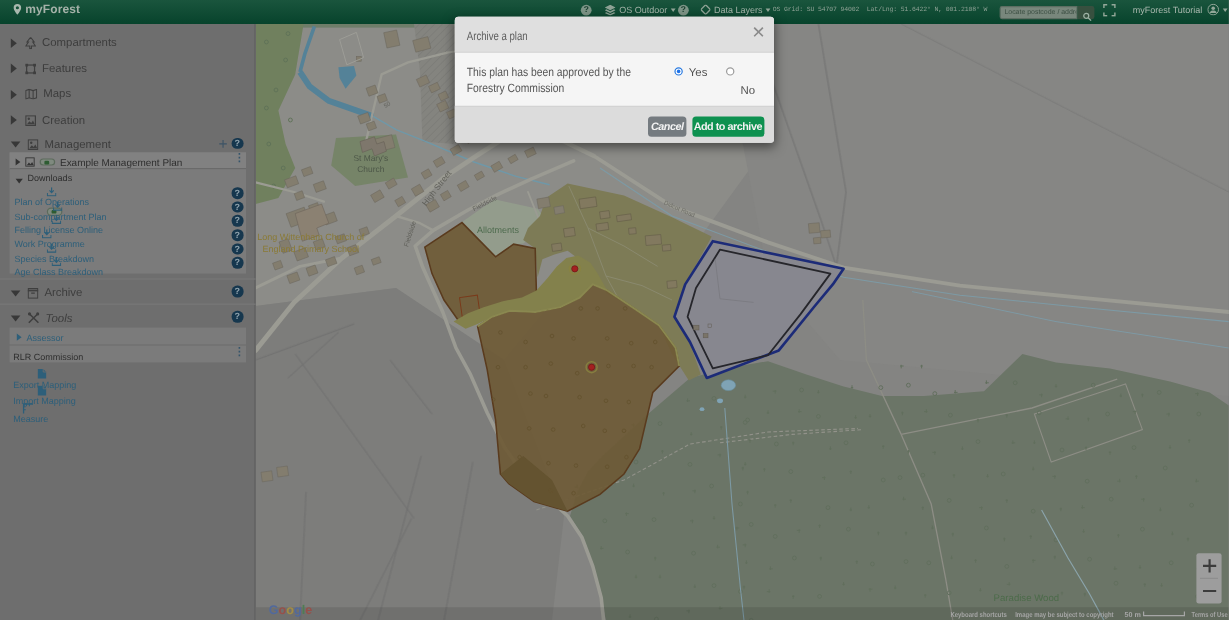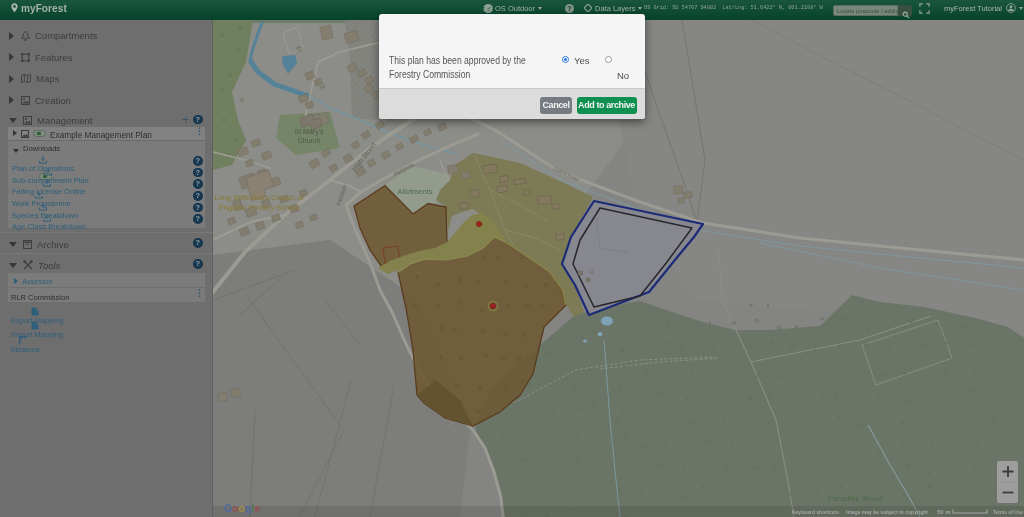--- a/index.html
+++ b/index.html
@@ -34,21 +34,21 @@
 #mhead { position:absolute; left:0; top:0; right:0; height:30px; background:#dfdfdf; border-bottom:1px solid #cccccc; border-radius:3px 3px 0 0; }
 #mtitle { position:absolute; left:10px; top:11px; font-size:10px; color:#5d5d5d; display:inline-block; transform:scaleX(0.8); transform-origin:left center; }
 #mclose { position:absolute; right:7px; top:5px; font-size:14px; color:#8a8a8a; font-weight:normal; }
 #mbody1 { position:absolute; left:10px; top:40px; width:168px; font-size:10px; line-height:13.5px; color:#555; transform:scaleX(0.86); transform-origin:left top; }
 .radio { position:absolute; width:7px; height:7px; border-radius:50%; border:1px solid #9a9a9a; background:#fff; }
 .radio.sel { border:1px solid #2779e0; }
 .radio.sel i { position:absolute; left:0.8px; top:0.8px; width:3.4px; height:3.4px; border-radius:50%; background:#1e72e8; display:block; }
 .rlab { position:absolute; font-size:9.5px; color:#4e4e4e; }
 #mfoot { position:absolute; left:0; bottom:0; right:0; height:31px; background:#dcdcdc; border-top:1px solid #c9c9c9; border-radius:0 0 3px 3px; }
 .btn { position:absolute; top:8px; height:16.5px; border-radius:3px; color:#f2f2f2; font-size:9px; font-weight:bold; text-align:center; line-height:16.5px; white-space:nowrap; letter-spacing:-0.4px; }
-#btncancel { left:161px; width:32px; background:#757b80; }
+#btncancel { left:161px; width:32px; background:#757b80;font-style:italic; }
 #btnadd { left:197.5px; width:60px; background:#0e9150; }
 </style>
 </head>
 <body>
 <div id="stage">
 
   <svg id="map" style="position:absolute;left:213px;top:0;z-index:1;" width="811" height="517" viewBox="213 0 811 517">
     <rect x="213" y="0" width="811" height="517" fill="#848482"></rect>
     <polygon points="213,20 640,20 640,120 560,230 470,240 420,300 330,240 213,255" fill="#8c8c88"></polygon>
     <polygon points="213,255 330,240 420,300 470,430 460,517 213,517" fill="#7d7d7b"></polygon>
@@ -512,21 +512,21 @@
   <div id="navbar">
     <div class="nv" id="logo">
       <svg width="7" height="10" viewBox="0 0 9 12">
           <path d="M4.5 0 C2 0 0.4 1.8 0.4 4.1 C0.4 6.8 4.5 11.6 4.5 11.6 C4.5 11.6 8.6 6.8 8.6 4.1 C8.6 1.8 7 0 4.5 0 Z M4.5 5.7 A1.7 1.7 0 1 1 4.5 2.3 A1.7 1.7 0 0 1 4.5 5.7 Z" fill="#a9b8ae"></path>
         </svg>
       myForest
     </div>
     <div class="nv" style="left:484px;">
         <span class="qc">?</span>
       </div>
-    <div class="nv" style="left:483px;">
+    <div class="nv" style="left:504px;">
       <svg width="9" height="9" viewBox="0 0 10 10" style="margin-right:3px">
           <path d="M5 0 L10 2.5 L5 5 L0 2.5 Z M1.5 4.2 L5 6 L8.5 4.2 L10 5 L5 7.5 L0 5 Z M1.5 6.8 L5 8.6 L8.5 6.8 L10 7.6 L5 10 L0 7.6 Z" fill="#8ea295"></path>
         </svg>
       OS Outdoor<span class="caret"></span>
     </div>
     <div class="nv" style="left:565px;">
         <span class="qc">?</span>
       </div>
     <div class="nv" style="left:584px;">
       <svg width="8" height="8" viewBox="0 0 10 10" style="margin-right:3px">
@@ -594,21 +594,21 @@
           <rect x="0.5" y="0.5" width="8" height="8" fill="none" stroke="#3f3f3f" stroke-width="1"></rect>
           <circle cx="3" cy="3" r="1" fill="#3f3f3f"></circle>
           <path d="M1.5 7.5 L3.5 5 L5 6.5 L6.5 4.5 L8 7.5 Z" fill="#3f3f3f"></path>
         </svg>
       Management</div>
     <div style="position:absolute;left:182px;top:94px;color:#3d5466;font-size:13px;font-weight:normal;line-height:11px;">+</div>
     <span class="qd" style="left:193px;top:94.5px;">?</span>
 
     <div class="panel" style="top:107px;height:101px;"></div>
     <div class="panel" style="top:107px;height:13.5px;background:#818181;border-bottom:1px solid #6a6a6a;"></div>
-    <div style="position:absolute;left:13px;top:110px;display:flex;align-items:flex-start;font-size:8.3px;color:#2e2e2e;">
+    <div style="position:absolute;left:13px;top:110px;display:flex;align-items:center;font-size:8.3px;color:#2e2e2e;">
       <span style="width:0;height:0;border-top:3.2px solid transparent;border-bottom:3.2px solid transparent;border-left:4.5px solid #333;margin-right:4px;"></span>
       <svg width="8" height="8" viewBox="0 0 9 9" style="margin-right:4px">
           <rect x="0.5" y="0.5" width="8" height="8" fill="none" stroke="#333" stroke-width="1"></rect>
           <path d="M1.5 7.5 L3.5 5 L5 6.5 L6.5 4.5 L8 7.5 Z" fill="#333"></path>
         </svg>
       <span class="badge" style="margin-right:4px;">
           <i></i>
         </span>
       Example Management Plan
     </div>
@@ -713,20 +713,24 @@
     <div class="dlrow" style="left:11px;top:316px;">
       <svg width="9" height="9" viewBox="0 0 9 9" style="margin-right:4px">
           <path d="M0.5 8.5 L0.5 0.5 L8.5 0.5" fill="none" stroke="#2d5f7a" stroke-width="1.4"></path>
           <path d="M3 0.5 L3 2.5 M5.5 0.5 L5.5 2.5 M0.5 3 L2.5 3 M0.5 5.5 L2.5 5.5" stroke="#2d5f7a" stroke-width="0.9"></path>
         </svg>
       Measure
     </div>
   </div>
 
   <div id="modal">
+    <div id="mhead">
+        <span id="mtitle">Archive a plan</span>
+        <span id="mclose">✕</span>
+      </div>
     <div id="mbody1">This plan has been approved by the Forestry Commission</div>
     <span class="radio sel" style="left:183px;top:42px;">
         <i></i>
       </span>
     <span class="rlab" style="left:195px;top:40.5px;">Yes</span>
     <span class="radio" style="left:226px;top:42px;"></span>
     <span class="rlab" style="left:238px;top:56px;">No</span>
     <div id="mfoot">
       <div class="btn" id="btncancel">Cancel</div>
       <div class="btn" id="btnadd">Add to archive</div>

